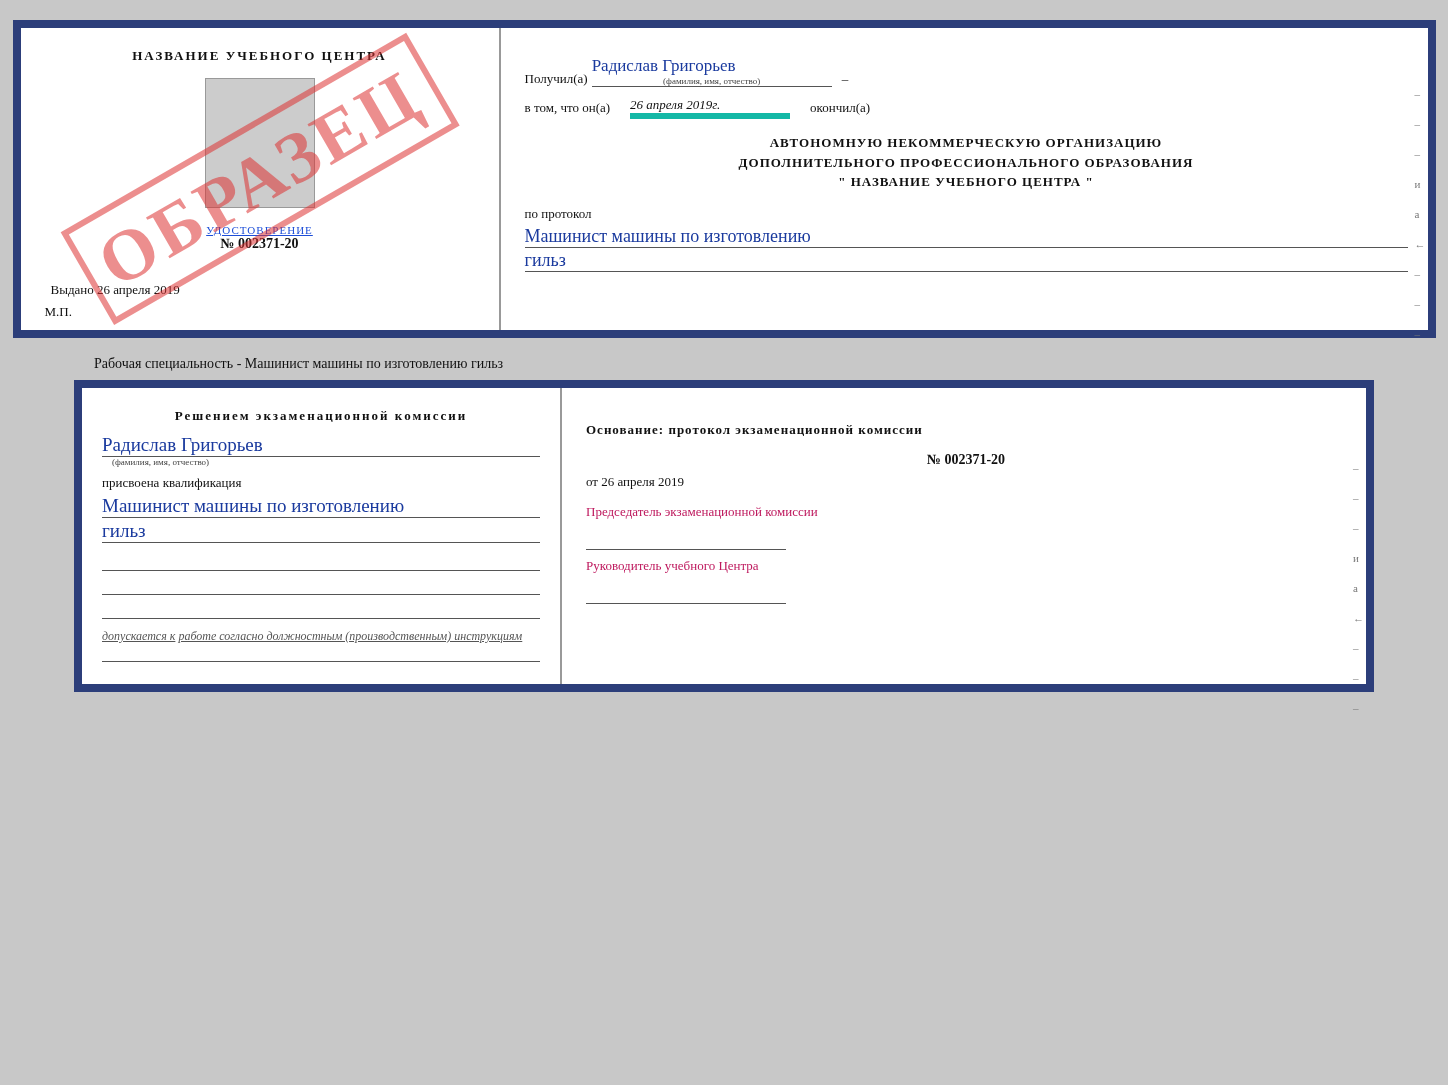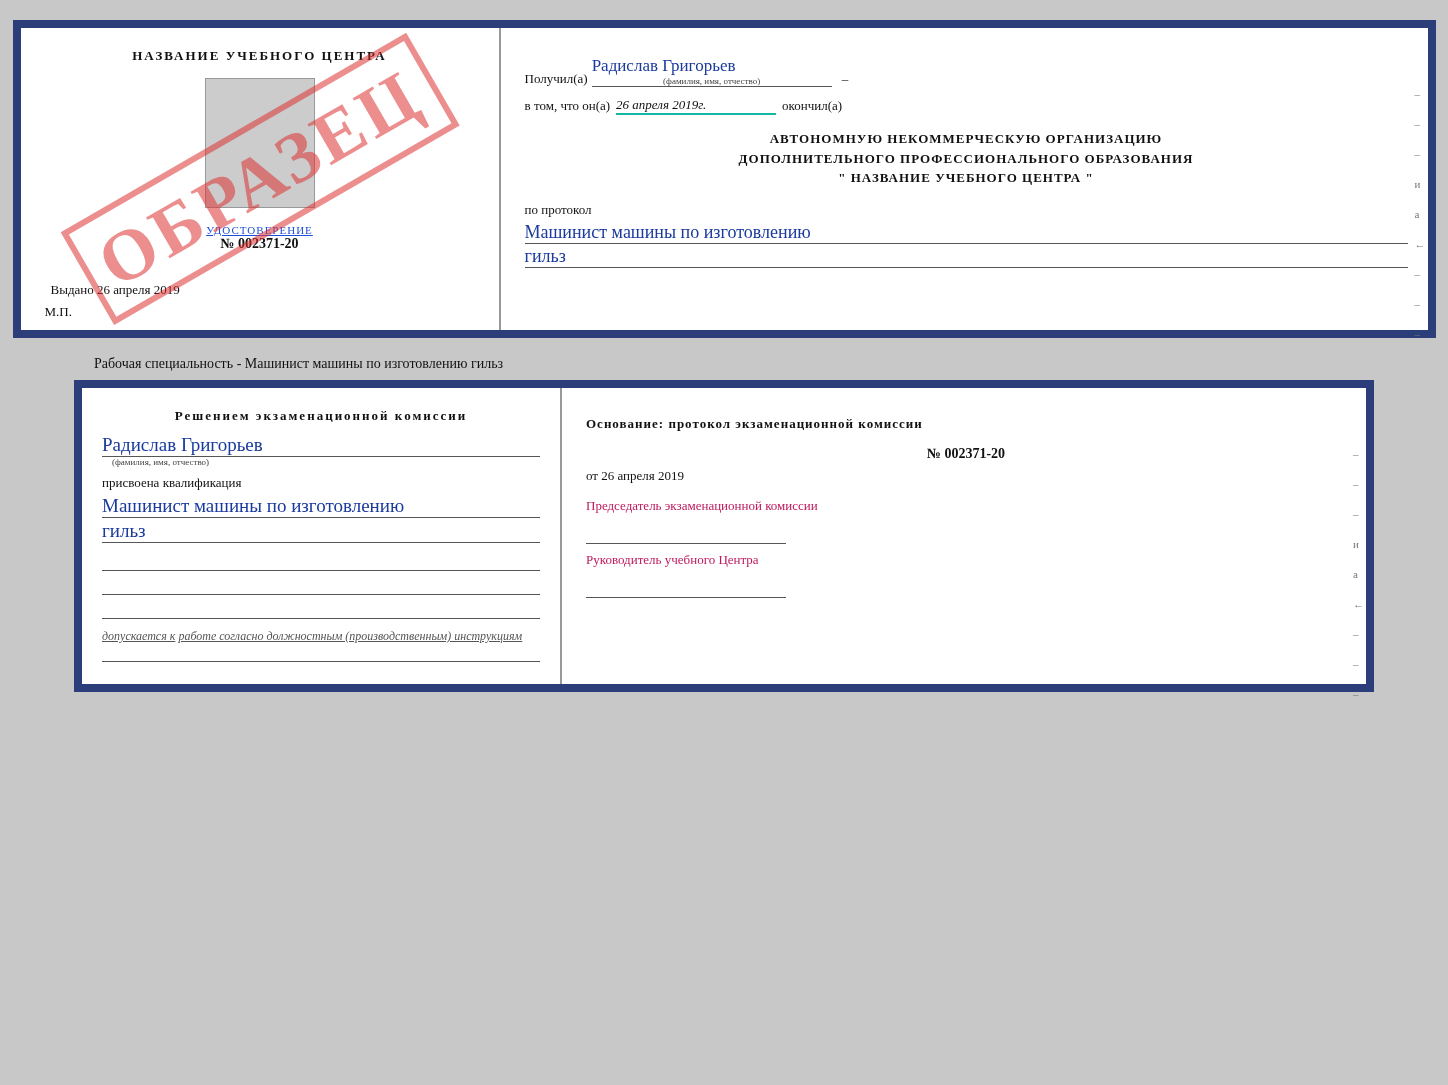--- a/index.html
+++ b/index.html
@@ -142,23 +142,23 @@
     .right-date-line {
       display: flex;
       align-items: center;
       font-size: 13px;
       margin-bottom: 14px;
       color: #111;
     }
 
     .right-date-line .date-val {
       font-style: italic;
-      border-bottom: 2px solid #14b8a6;
+      border-bottom: 6px solid #14b8a6;
       min-width: 160px;
-      margin: 0 6px;
+      margin: 0 20px;
       display: inline-block;
     }
 
     .right-org-block {
       text-align: center;
       font-size: 13px;
       font-weight: bold;
       letter-spacing: 1px;
       line-height: 1.5;
       margin-bottom: 14px;
@@ -229,22 +229,23 @@
 
     .bottom-left {
       width: 480px;
       border-right: 2px solid #999;
       padding: 20px 20px 16px 20px;
       position: relative;
     }
 
     .bottom-right {
       flex: 1;
-      padding: 28px 20px 16px 24px;
-      position: relative;
+      padding: 20px 20px 16px 24px;
+      position: relative;
+      margin-top: 14px;
     }
 
     .bottom-heading {
       font-size: 13px;
       font-weight: bold;
       letter-spacing: 2px;
       text-align: center;
       margin-bottom: 10px;
       color: #111;
     }

